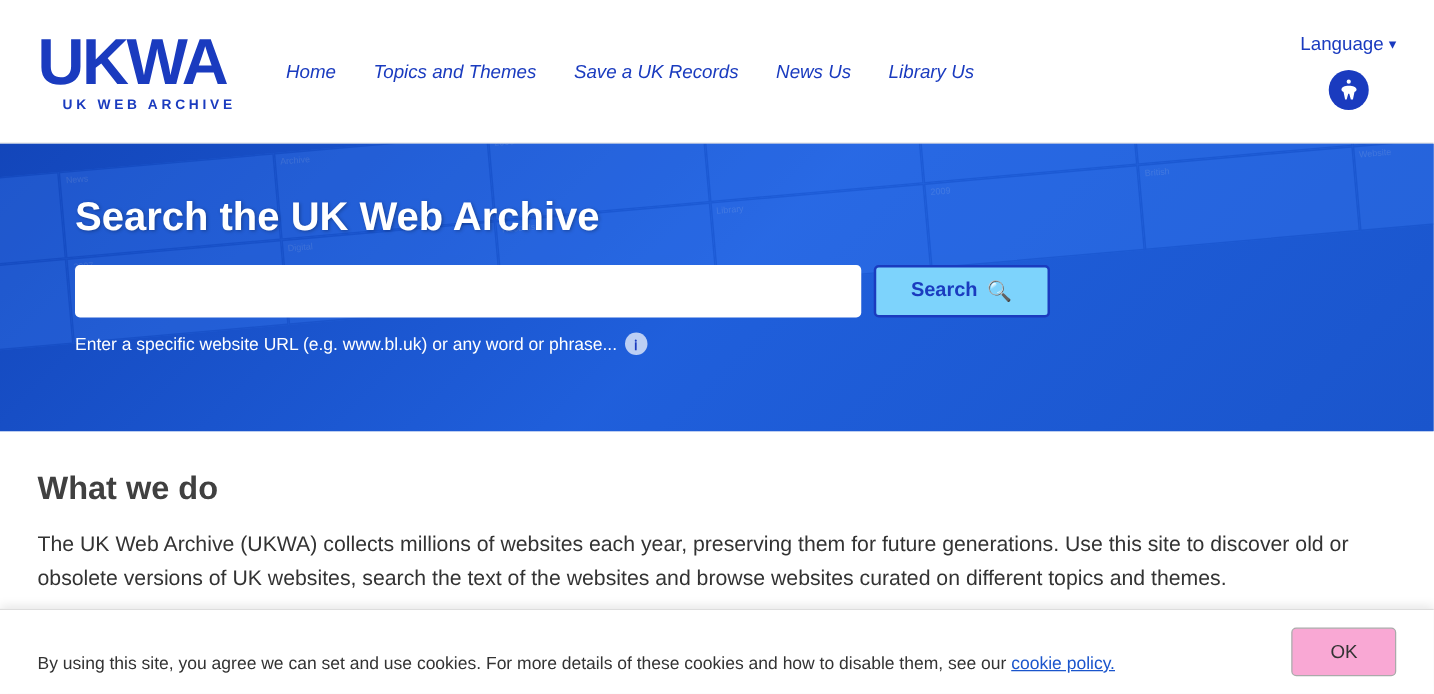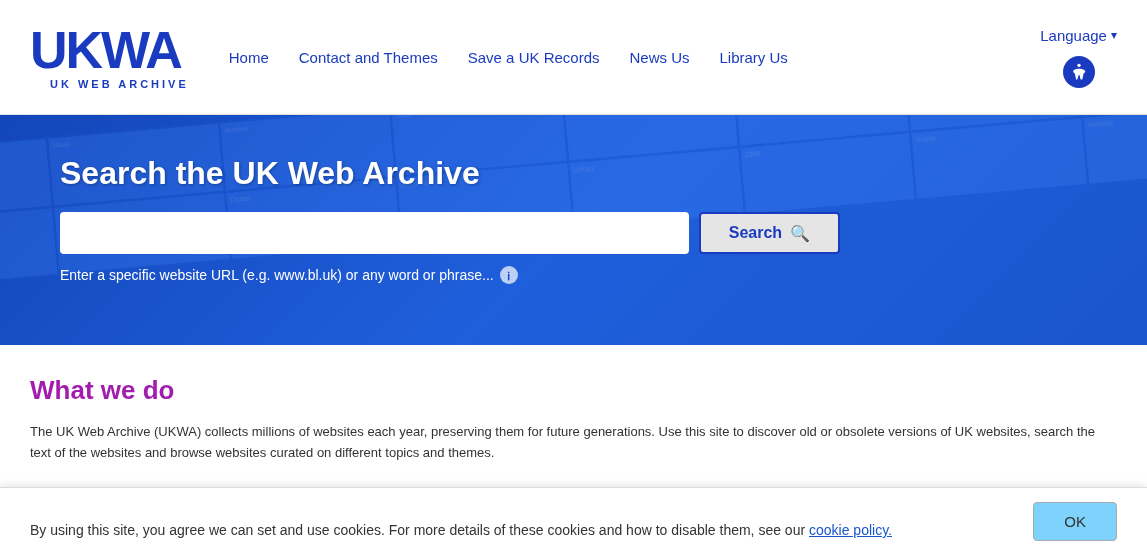--- a/index.html
+++ b/index.html
@@ -33,20 +33,21 @@
       color: #1a3bbf;
       letter-spacing: 3px;
       margin-top: 2px;
       margin-left: 20px;
     }
     .nav {
       display: flex;
       align-items: center;
       gap: 30px;
       flex: 1;
+      font-style: italic;
     }
     .nav a {
       color: #1a3bbf;
       text-decoration: none;
       font-size: 15px;
     }
     .header-right {
       display: flex;
       align-items: center;
       gap: 12px;
@@ -135,21 +136,21 @@
       flex: 1;
       padding: 12px 16px;
       font-size: 16px;
       border: none;
       border-radius: 4px;
       outline: none;
       background: #fff;
     }
     .search-btn {
       padding: 4px 28px;
-      background: #e5e5e5;
+      background: #7dd3fc;
       color: #1a3bbf;
       border: 2px solid #1a3bbf;
       border-radius: 4px;
       font-size: 16px;
       font-weight: bold;
       cursor: pointer;
       display: flex;
       align-items: center;
       gap: 8px;
       white-space: nowrap;
@@ -175,28 +176,28 @@
       font-size: 11px;
       font-weight: bold;
       cursor: pointer;
     }
 
     
     .main-content {
       padding: 30px 30px 20px;
     }
     .what-we-do-title {
-      color: #a21caf;
+      color: #404040;
       font-size: 26px;
       font-weight: bold;
       margin-bottom: 16px;
     }
     .what-we-do-text {
       color: #333;
-      font-size: 13px;
+      font-size: 17px;
       line-height: 1.6;
       max-width: 1080px;
     }
 
     
     .cookie-banner {
       position: fixed;
       bottom: 0;
       left: 0;
       right: 0;
@@ -214,21 +215,21 @@
       color: #333;
       max-width: 900px;
       line-height: 1.5;
     }
     .cookie-text a {
       color: #1a55cc;
       text-decoration: underline;
     }
     .cookie-ok-btn {
       padding: 10px 30px;
-      background: #7dd3fc;
+      background: #f9a8d4;
       border: 1px solid #aaa;
       border-radius: 4px;
       font-size: 15px;
       cursor: pointer;
       color: #333;
       white-space: nowrap;
       margin-left: 20px;
     }
 
     
@@ -244,21 +245,21 @@
 <body>
 
 <header class="header">
   <a class="logo-area" href="#">
     <span class="logo-ukwa">UKWA</span>
     <span class="logo-subtitle">UK WEB ARCHIVE</span>
   </a>
 
   <nav class="nav">
     <a href="#">Home</a>
-    <a href="#">Contact and Themes</a>
+    <a href="#">Topics and Themes</a>
     <a href="#">Save a UK Records</a>
     <a href="#">News Us</a>
     <a href="#">Library Us</a>
   </nav>
 
   <div class="header-right">
     <button class="language-btn">
       <span>Language</span>
     </button>
     <div class="accessibility-icon">

